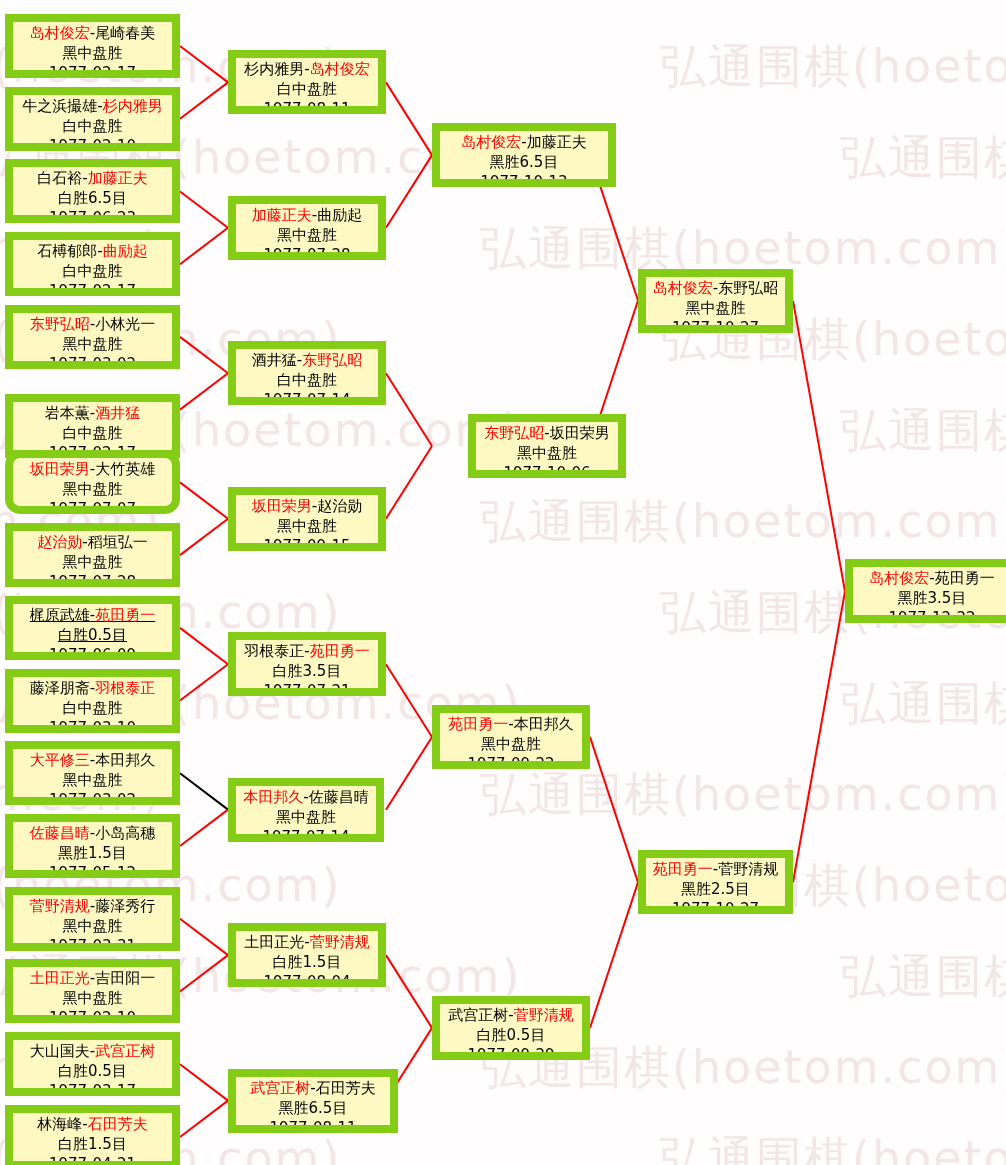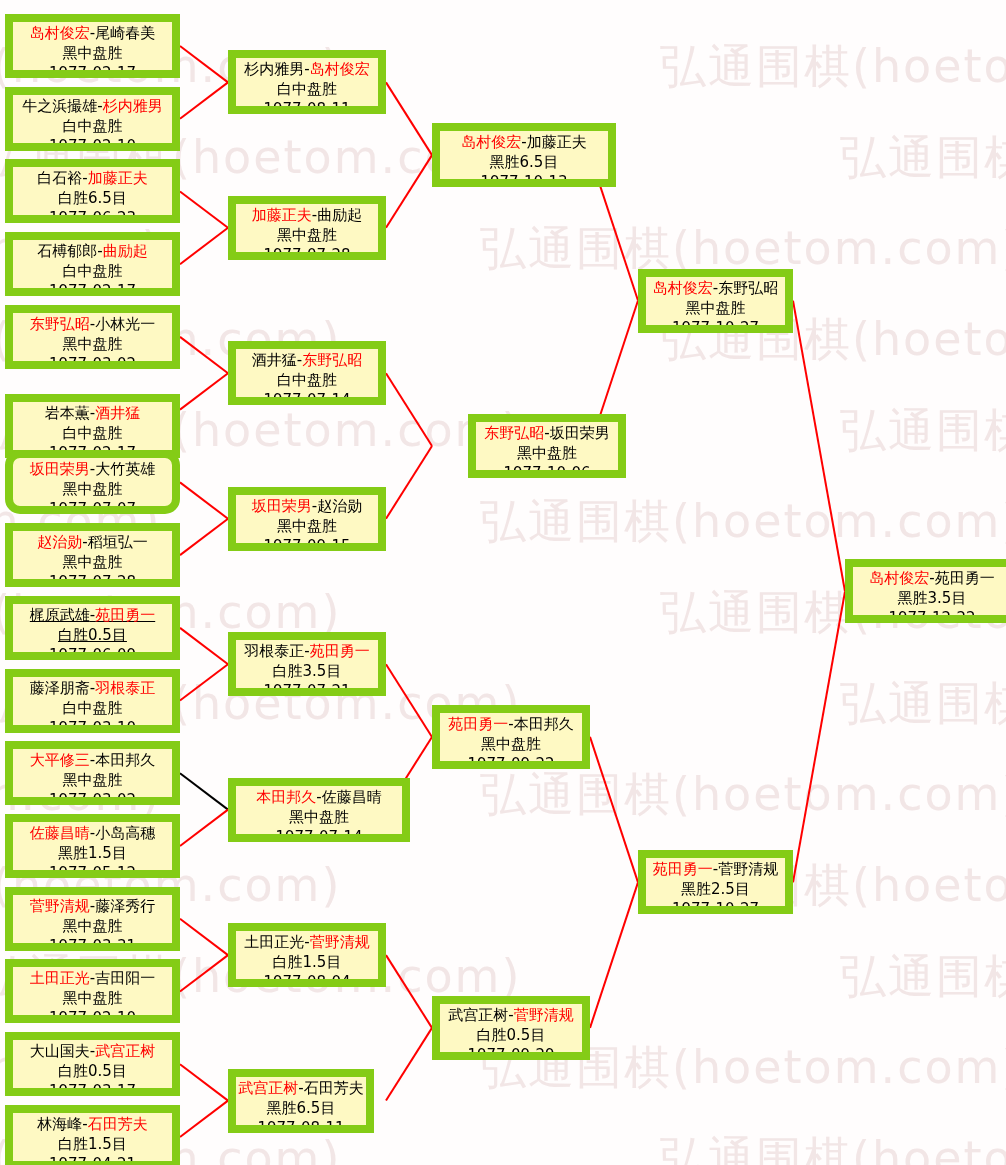--- a/index.html
+++ b/index.html
@@ -210,31 +210,31 @@
     <div class="match-box" style="left: 228px; width: 158px; top: 487px;">
       <div class="players"><span class="winner">坂田荣男</span><span>-</span><span>赵治勋</span></div>
       <div>黑中盘胜</div>
       <div>1977-09-15</div>
     </div>
     <div class="match-box" style="left: 228px; width: 158px; top: 632px;">
       <div class="players"><span>羽根泰正</span><span>-</span><span class="winner">苑田勇一</span></div>
       <div>白胜3.5目</div>
       <div>1977-07-21</div>
     </div>
-    <div class="match-box" style="left: 228px; width: 182px; top: 778px;">
+    <div class="match-box" style="left: 228px; width: 156px; top: 778px;">
       <div class="players"><span class="winner">本田邦久</span><span>-</span><span>佐藤昌晴</span></div>
       <div>黑中盘胜</div>
       <div>1977-07-14</div>
     </div>
     <div class="match-box" style="left: 228px; width: 158px; top: 923px;">
       <div class="players"><span>土田正光</span><span>-</span><span class="winner">菅野清规</span></div>
       <div>白胜1.5目</div>
       <div>1977-08-04</div>
     </div>
-    <div class="match-box" style="left: 228px; width: 146px; top: 1069px;">
+    <div class="match-box" style="left: 228px; width: 170px; top: 1069px;">
       <div class="players"><span class="winner">武宫正树</span><span>-</span><span>石田芳夫</span></div>
       <div>黑胜6.5目</div>
       <div>1977-08-11</div>
     </div>
     <div class="match-box" style="left: 432px; width: 184px; top: 123px;">
       <div class="players"><span class="winner">岛村俊宏</span><span>-</span><span>加藤正夫</span></div>
       <div>黑胜6.5目</div>
       <div>1977-10-13</div>
     </div>
     <div class="match-box" style="left: 432px; width: 158px; top: 414px; margin-left: 36px;">

